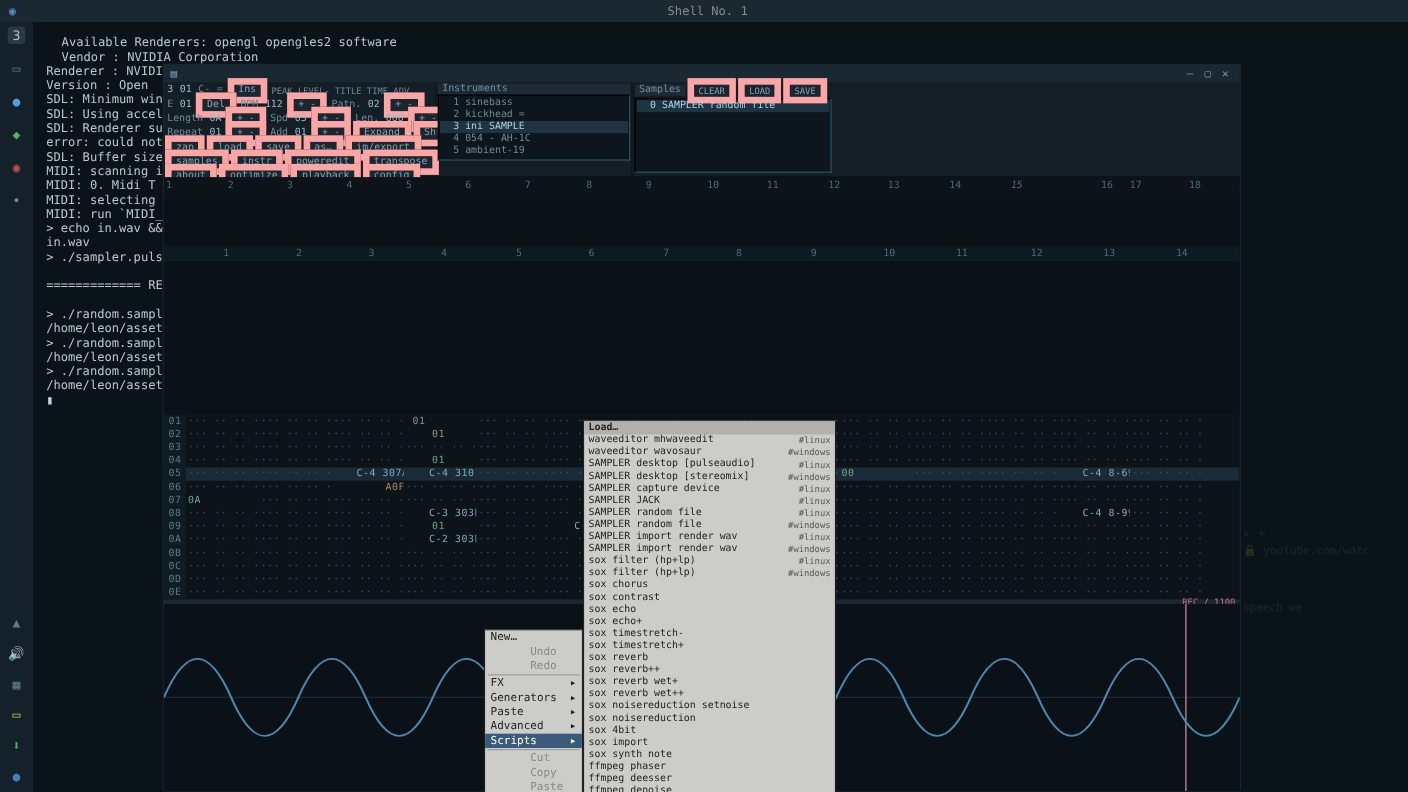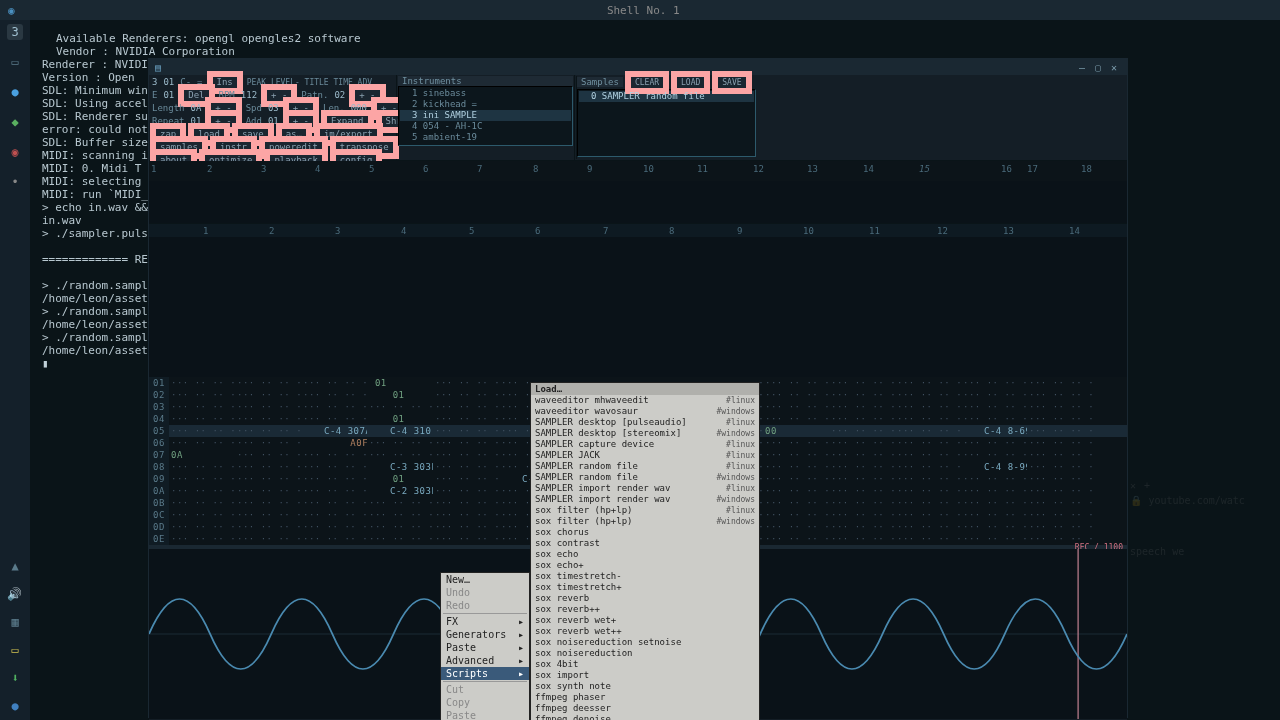--- a/index.html
+++ b/index.html
@@ -41,21 +41,21 @@
 .pc .note { color:#7aaac0;margin-left:21px; }
 .pc .ins { color:#70a080; }
 .pc .vol { color:#b08060; }
 .pattern .hl { background:#1a2a36; }
 .wave-area { height:170px; background:#0a1218; display:flex; position:relative; }
 .wave { flex:1; position:relative; }
 .wave svg { width:100%; height:100%; }
 .bottom-bar { height:38px; background:#141e26; display:flex; font-size:9px; padding:2px; gap:2px; align-items:flex-start; flex-wrap:wrap; }
 .ctx-menu { position:absolute; left:440px; top:572px; width:90px; background:#ccccc8; border:1px solid #222; font-size:10px; color:#222; z-index:90; }
 .ctx-item { padding:1px 5px; cursor:pointer; display:flex; justify-content:space-between; }
-.ctx-item.disabled { color:#888; }
+.ctx-item.disabled { color:#888;margin-left:36px; }
 .ctx-item.hover { background:#3a5a7a; color:#fff; }
 .ctx-sep { height:1px; background:#999; margin:1px 2px; }
 .load-menu { position:absolute; left:530px; top:382px; width:230px; background:#ccccc8; border:1px solid #222; font-size:9px; color:#222; z-index:100; }
 .lm-title { background:#b0b0ac; padding:1px 4px; font-weight:bold; color:#222; }
 .lm-item { padding:0 4px; cursor:pointer; display:flex; justify-content:space-between; line-height:11px; }
 .lm-plat { color:#555; font-size:8px; }
 .right-faint { position:absolute; right:0; top:480px; width:150px; height:120px; opacity:0.15; font-size:10px; color:#888; }
 .right-faint div { margin-bottom:4px; }
 .sidebar-bot { position:absolute; left:0; bottom:0; width:30px; display:flex; flex-direction:column; align-items:center; gap:12px; padding-bottom:6px; }
 .cursor-blink { color:#c0d0d8; }

